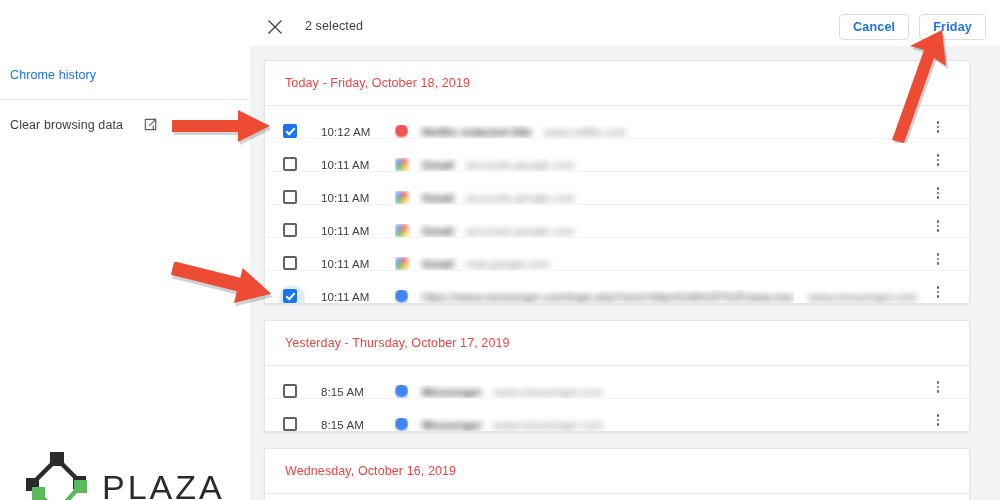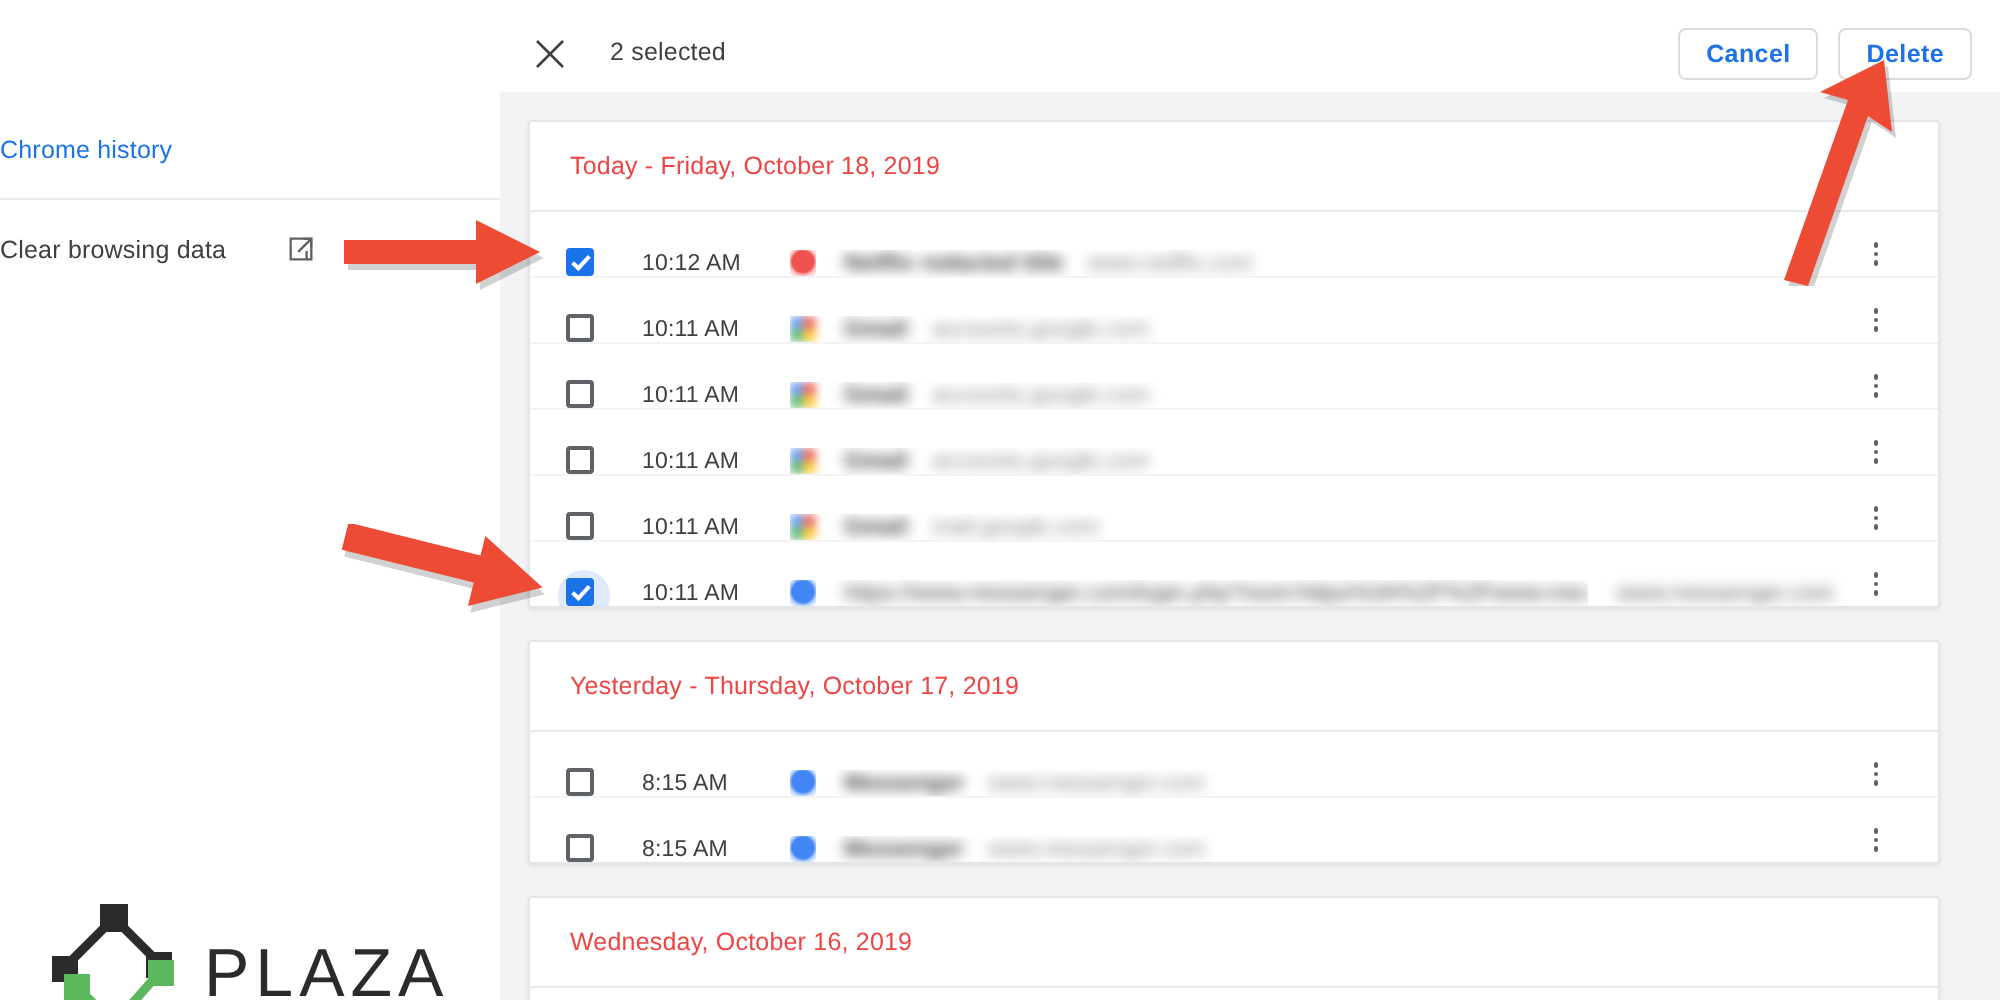--- a/index.html
+++ b/index.html
@@ -81,21 +81,21 @@
     width: 250px;
     height: 454px;
     background: #ffffff;
     box-sizing: border-box;
   }
   .side-item {
     position: relative;
     height: 33px;
     display: flex;
     align-items: center;
-    padding-left: 0;
+    padding-left: 10px;
     font-size: 12.5px;
     color: #3c4043;
     cursor: pointer;
     letter-spacing: .1px;
   }
   .side-item.active { color: #1a73e8; font-weight: normal; }
   .side-sep {
     height: 1px;
     background: #e8eaed;
     margin: 8px 0 8px 0;
@@ -264,21 +264,21 @@
 
 <div class="toolbar">
   <div class="close-btn">
     <svg width="16" height="16" viewBox="0 0 16 16" aria-hidden="true">
       <path d="M1.5 1.5 L14.5 14.5 M14.5 1.5 L1.5 14.5" stroke="#3c4043" stroke-width="1.3" fill="none"></path>
     </svg>
   </div>
   <div class="selected-count">2 selected</div>
   <div class="toolbar-actions">
     <button class="tbtn">Cancel</button>
-    <button class="tbtn">Delete</button>
+    <button class="tbtn">Friday</button>
   </div>
 </div>
 
 <div class="sidebar">
   <div style="height:12px"></div>
   <div class="side-item active">
     <span>Chrome history</span>
   </div>
   <div class="side-sep"></div>
   <div class="side-item">

